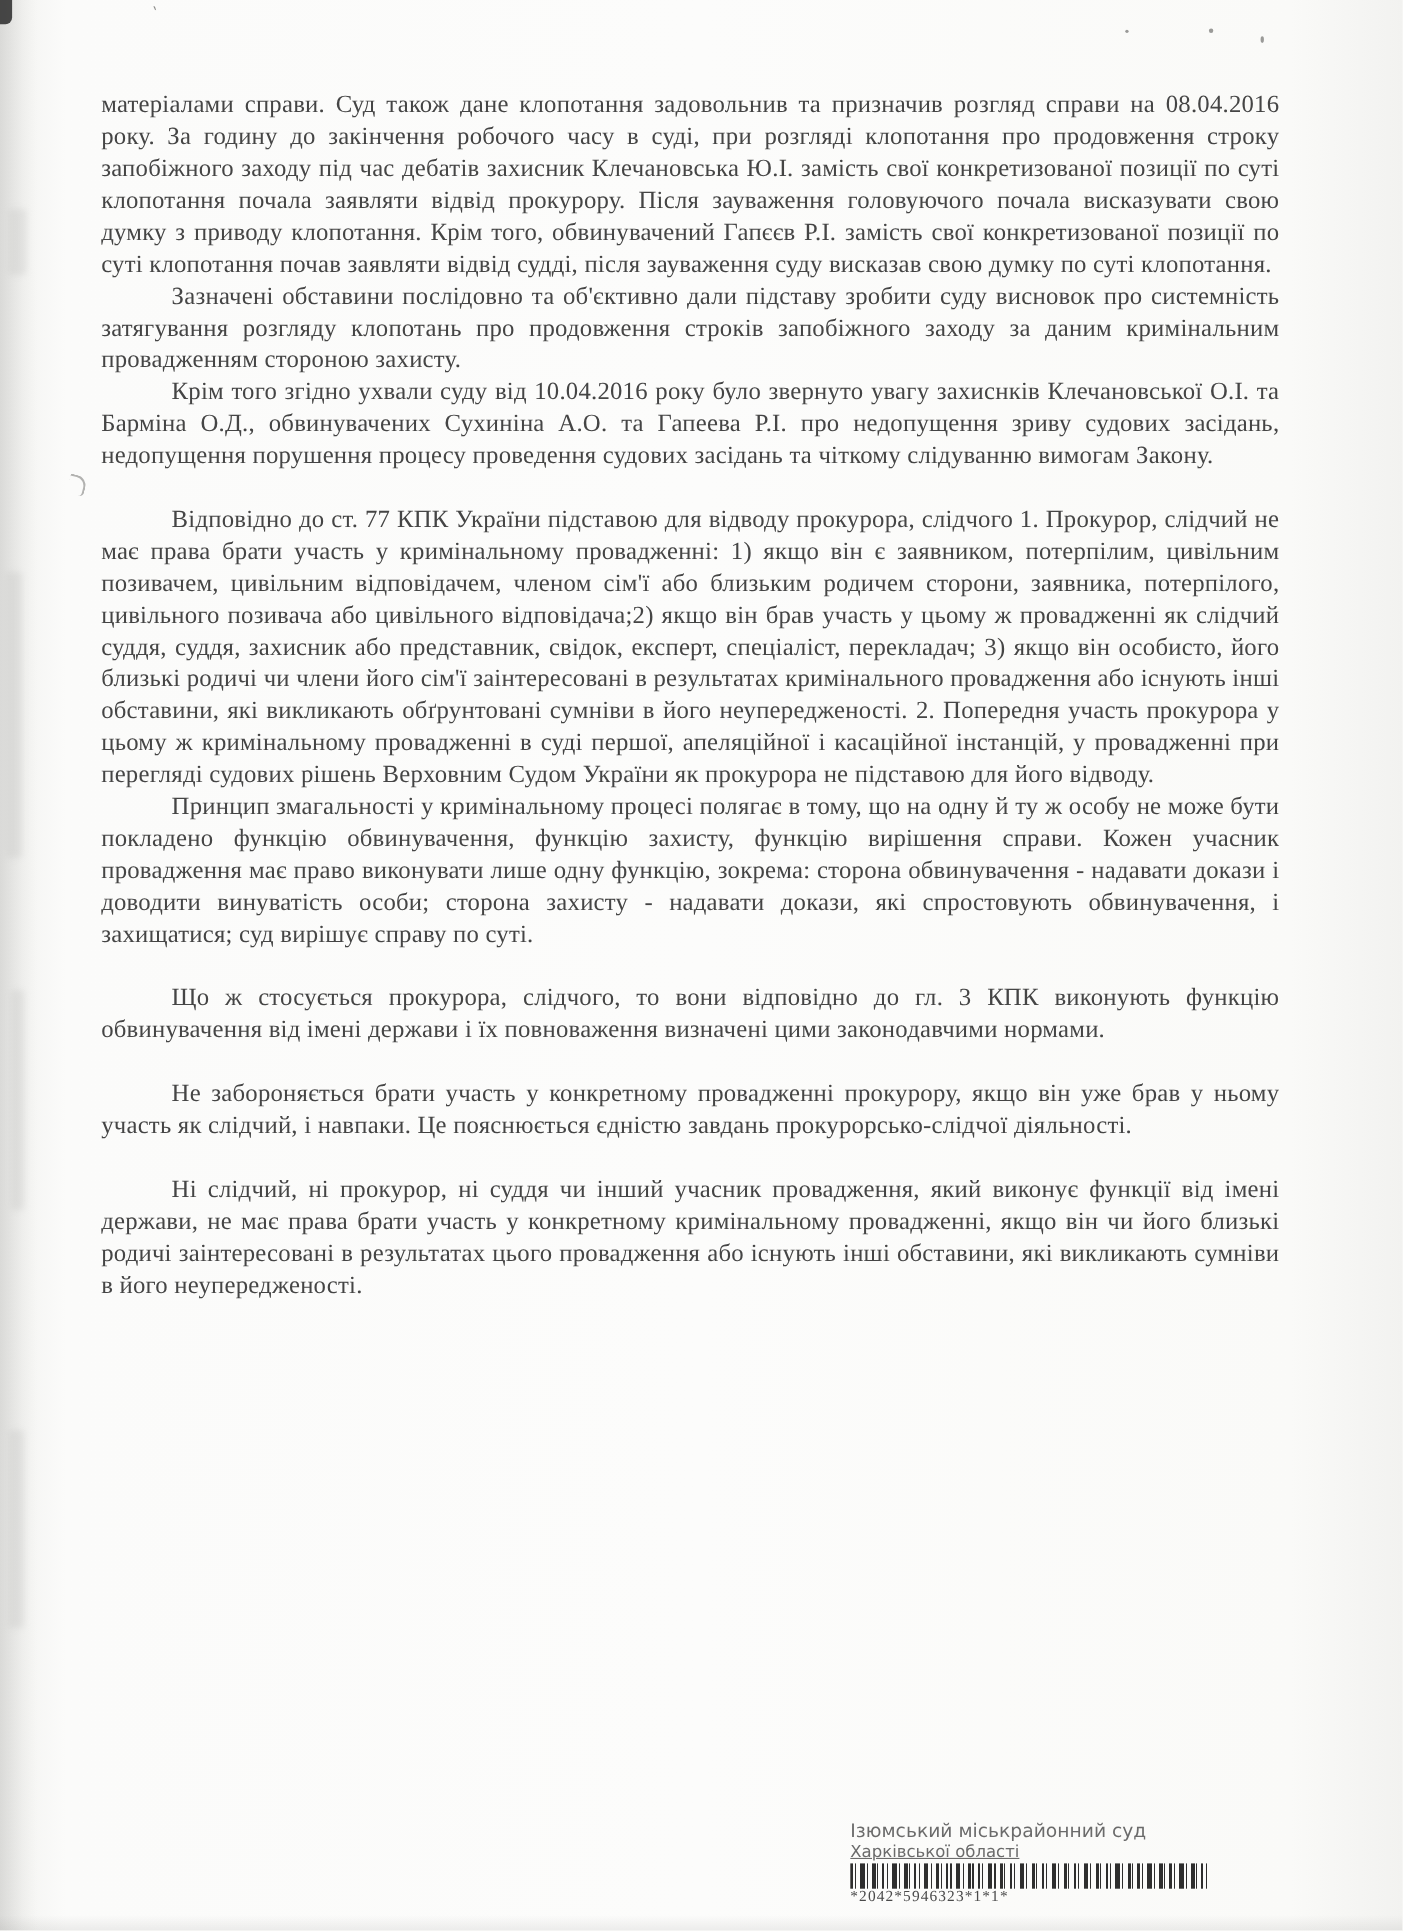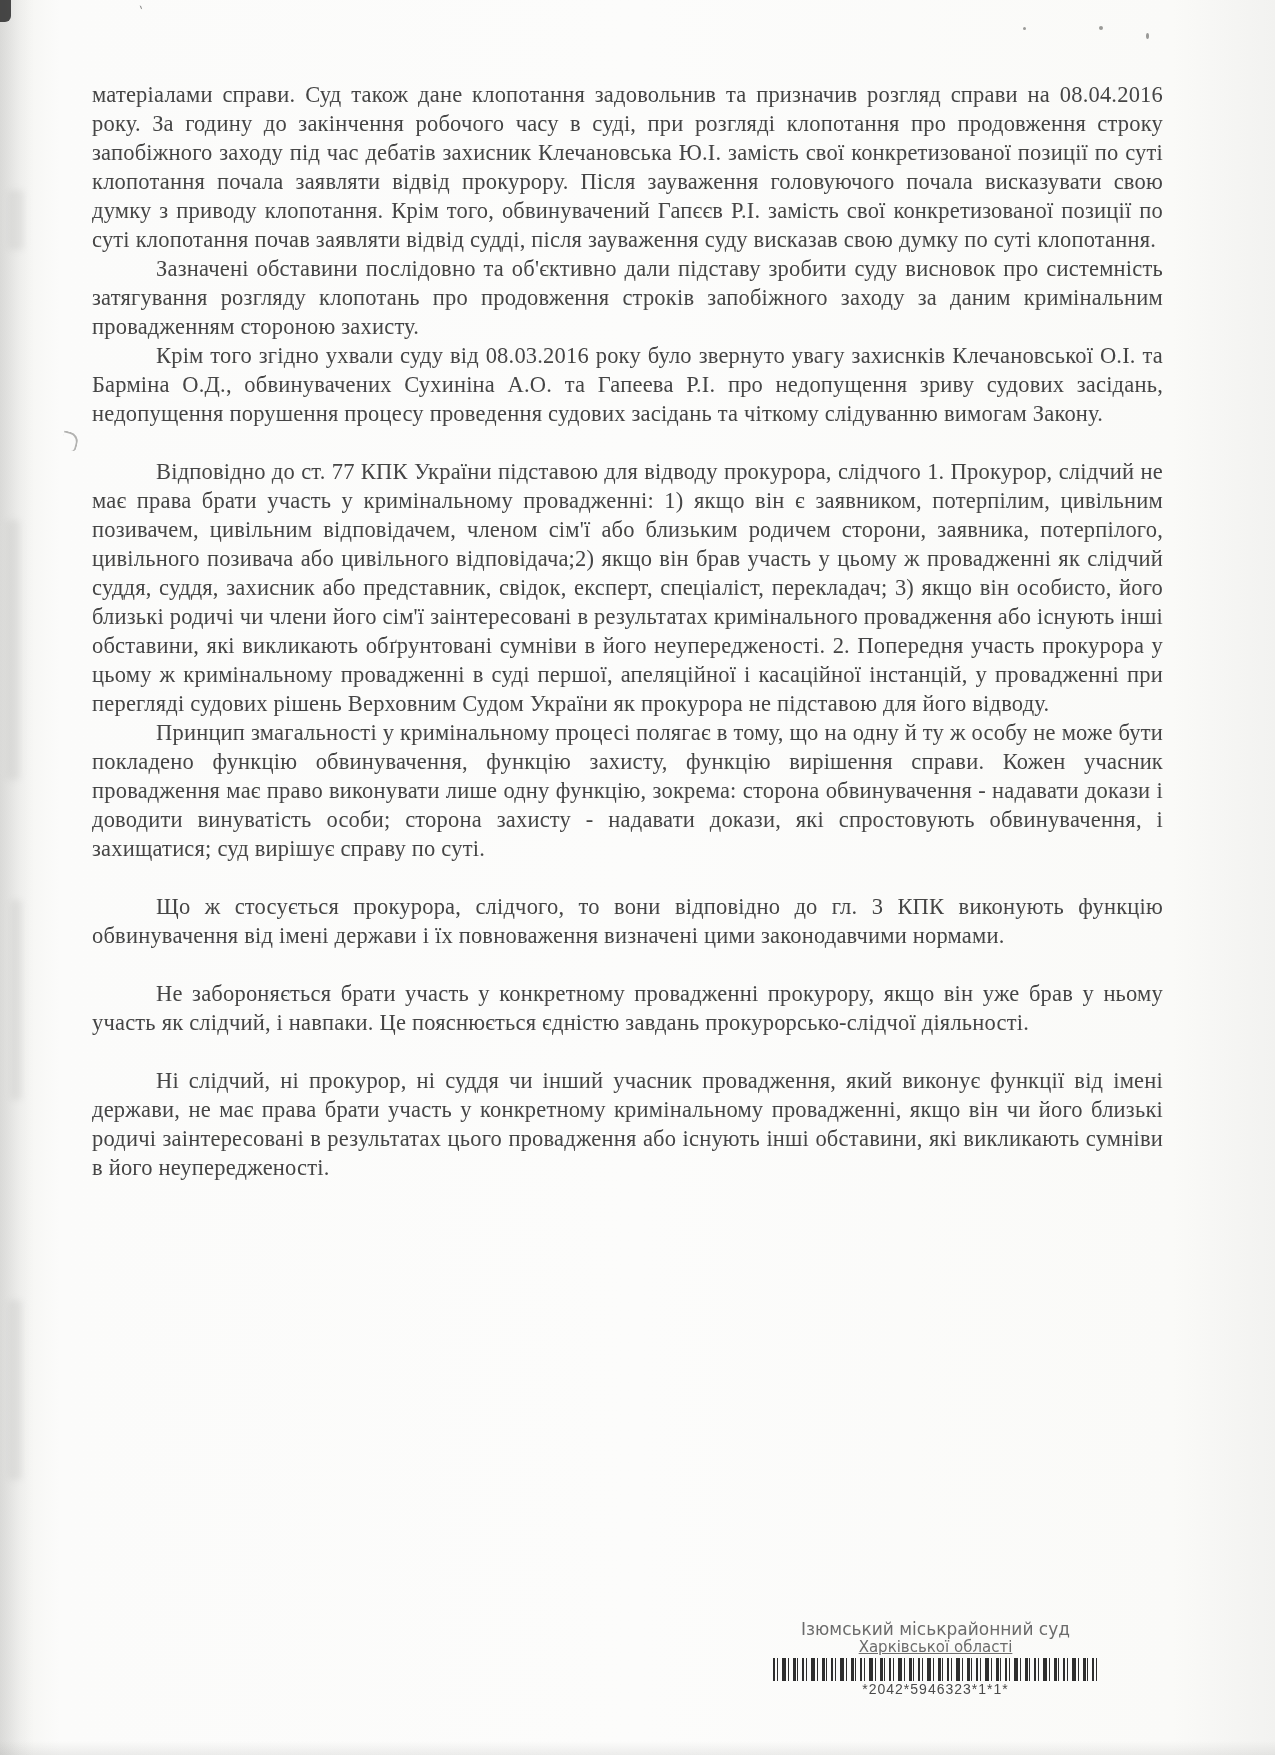--- a/index.html
+++ b/index.html
@@ -56,38 +56,38 @@
   .para{
     margin:0;
     text-align:justify;
     text-align-last:left;
   }
   .para.indent{text-indent:64px;}
   .para.gap{margin-top:29px;}
 
   
   .footer-stamp{
-    position:absolute;left:773px;top:1620px;width:325px;
-    text-align:center;color:#6b6b6b;
+    position:absolute;left:773px;top:1656px;width:325px;
+    color:#6b6b6b;
     font-family:"DejaVu Sans",sans-serif;
   }
   .stamp-line1{font-size:17px;line-height:19px;}
   .stamp-line2{font-size:15px;line-height:17px;text-decoration:underline;}
   .barcode{
     margin-top:2px;height:23px;width:325px;
     background:repeating-linear-gradient(90deg,
       #2e2e2e 0 2px, #fbfbfa 2px 4px,
       #2e2e2e 4px 5px, #fbfbfa 5px 9px,
       #2e2e2e 9px 13px,#fbfbfa 13px 15px,
       #2e2e2e 15px 16px,#fbfbfa 16px 20px,
       #2e2e2e 20px 23px,#fbfbfa 23px 24px,
       #2e2e2e 24px 25px,#fbfbfa 25px 29px);
   }
   .barcode-text{
-    font-family:Liberation Sans, sans-serif;
+    font-family:Liberation Serif, serif;
     font-size:14px;color:#4a4a4a;letter-spacing:1px;margin-top:0px;
   }
 </style>
 </head>
 <body>
 
 <div class="page">
 
   <div class="edge-left"></div>
   <div class="edge-bottom"></div>
@@ -98,21 +98,21 @@
   <div class="speck s3"></div>
   <div class="curl-mark"></div>
   <div class="smudge m1"></div>
   <div class="smudge m2"></div>
   <div class="smudge m3"></div>
   <div class="smudge m4"></div>
 
   <div class="text-block">
     <p class="para">матеріалами справи. Суд також дане клопотання задовольнив та призначив розгляд справи на 08.04.2016 року. За годину до закінчення робочого часу в суді, при розгляді клопотання про продовження строку запобіжного заходу під час дебатів захисник Клечановська Ю.І. замість свої конкретизованої позиції по суті клопотання почала заявляти відвід прокурору. Після зауваження головуючого почала висказувати свою думку з приводу клопотання. Крім того, обвинувачений Гапєєв Р.І. замість свої конкретизованої позиції по суті клопотання почав заявляти відвід судді, після зауваження суду висказав свою думку по суті клопотання.</p>
     <p class="para indent">Зазначені обставини послідовно та об'єктивно дали підставу зробити суду висновок про системність затягування розгляду клопотань про продовження строків запобіжного заходу за даним кримінальним провадженням стороною захисту.</p>
-    <p class="para indent">Крім того згідно ухвали суду від 08.03.2016 року було звернуто увагу захиснків Клечановської О.І. та Барміна О.Д., обвинувачених Сухиніна А.О. та Гапеева Р.І. про недопущення зриву судових засідань, недопущення порушення процесу проведення судових засідань та чіткому слідуванню вимогам Закону.</p>
+    <p class="para indent">Крім того згідно ухвали суду від 10.04.2016 року було звернуто увагу захиснків Клечановської О.І. та Барміна О.Д., обвинувачених Сухиніна А.О. та Гапеева Р.І. про недопущення зриву судових засідань, недопущення порушення процесу проведення судових засідань та чіткому слідуванню вимогам Закону.</p>
     <p class="para indent gap">Відповідно до ст. 77 КПК України підставою для відводу прокурора, слідчого 1. Прокурор, слідчий не має права брати участь у кримінальному провадженні: 1) якщо він є заявником, потерпілим, цивільним позивачем, цивільним відповідачем, членом сім'ї або близьким родичем сторони, заявника, потерпілого, цивільного позивача або цивільного відповідача;2) якщо він брав участь у цьому ж провадженні як слідчий суддя, суддя, захисник або представник, свідок, експерт, спеціаліст, перекладач; 3) якщо він особисто, його близькі родичі чи члени його сім'ї заінтересовані в результатах кримінального провадження або існують інші обставини, які викликають обґрунтовані сумніви в його неупередженості. 2. Попередня участь прокурора у цьому ж кримінальному провадженні в суді першої, апеляційної і касаційної інстанцій, у провадженні при перегляді судових рішень Верховним Судом України як прокурора не підставою для його відводу.</p>
     <p class="para indent">Принцип змагальності у кримінальному процесі полягає в тому, що на одну й ту ж особу не може бути покладено функцію обвинувачення, функцію захисту, функцію вирішення справи. Кожен учасник провадження має право виконувати лише одну функцію, зокрема: сторона обвинувачення - надавати докази і доводити винуватість особи; сторона захисту - надавати докази, які спростовують обвинувачення, і захищатися; суд вирішує справу по суті.</p>
     <p class="para indent gap">Що ж стосується прокурора, слідчого, то вони відповідно до гл. 3 КПК виконують функцію обвинувачення від імені держави і їх повноваження визначені цими законодавчими нормами.</p>
     <p class="para indent gap">Не забороняється брати участь у конкретному провадженні прокурору, якщо він уже брав у ньому участь як слідчий, і навпаки. Це пояснюється єдністю завдань прокурорсько-слідчої діяльності.</p>
     <p class="para indent gap">Ні слідчий, ні прокурор, ні суддя чи інший учасник провадження, який виконує функції від імені держави, не має права брати участь у конкретному кримінальному провадженні, якщо він чи його близькі родичі заінтересовані в результатах цього провадження або існують інші обставини, які викликають сумніви в його неупередженості.</p>
   </div>
 
   <div class="footer-stamp">
     <div class="stamp-line1">Ізюмський міськрайонний суд</div>
     <div class="stamp-line2">Харківської області</div>

